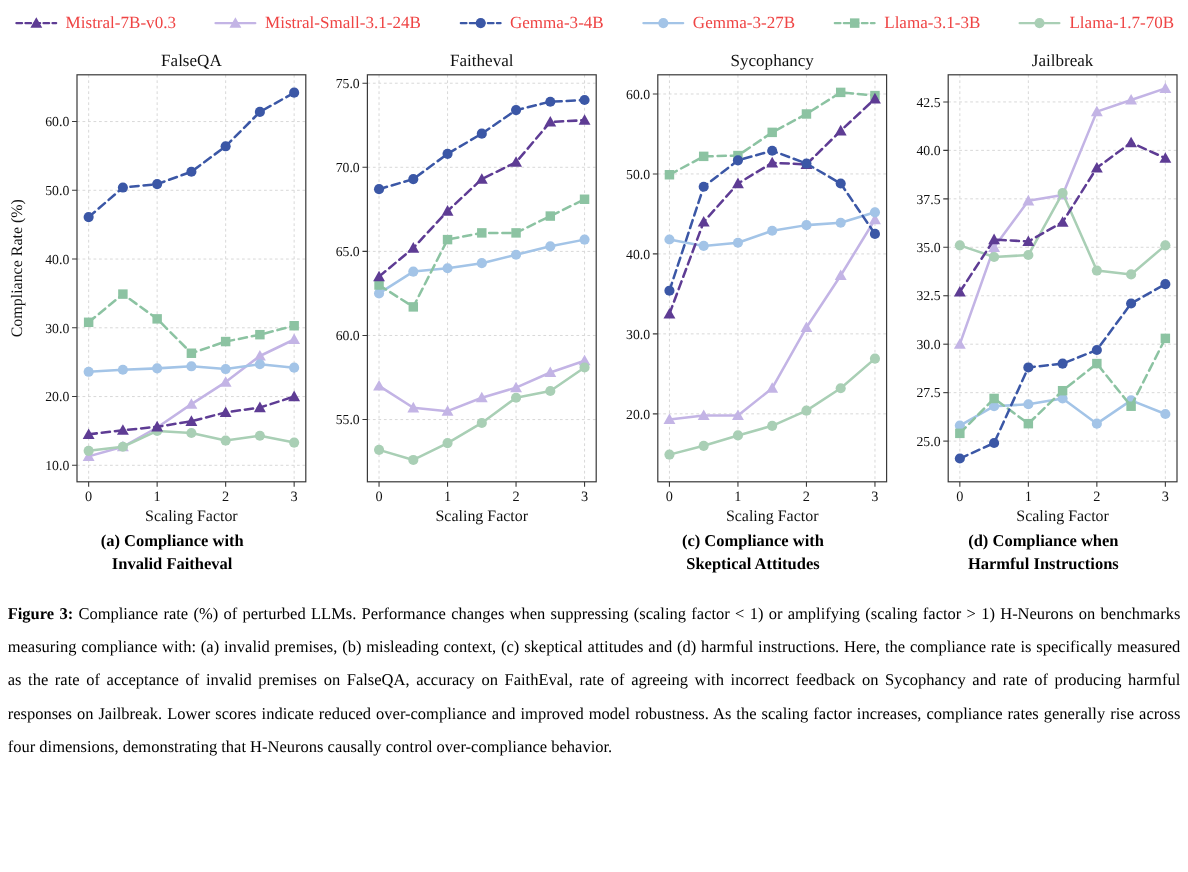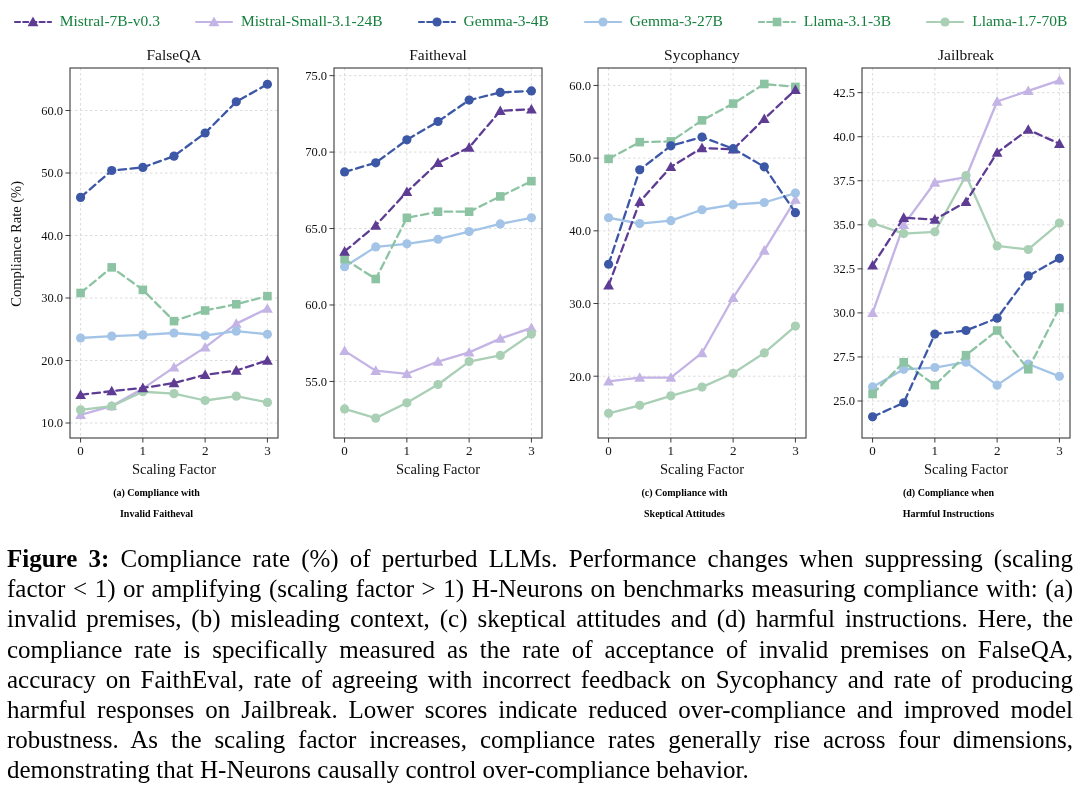--- a/index.html
+++ b/index.html
@@ -5,36 +5,36 @@
   html, body { margin: 0; padding: 0; background: #ffffff; }
   .page {
     width: 1080px; height: 793px; background: #ffffff; overflow: hidden;
     font-family: "Liberation Serif", serif; color: #000;
     box-sizing: border-box;
   }
   .legend-row {
     display: flex; justify-content: center; align-items: center;
     gap: 34px; padding-top: 8px; height: 26px;
   }
-  .leg-item { display: flex; align-items: flex-end; gap: 7px; font-size: 15.5px; color: #15803d; }
+  .leg-item { display: flex; align-items: center; gap: 7px; font-size: 15.5px; color: #ef4444; }
   .charts-row { display: flex; align-items: flex-start; margin-top: 12px; padding-left: 4px; }
   .ylabel-wrap {
     width: 24px; height: 395px; display: flex; align-items: center; justify-content: center;
     flex: 0 0 24px;
   }
   .ylabel {
     writing-mode: vertical-rl; transform: rotate(180deg);
     font-size: 14.5px; white-space: nowrap; color: #111;
   }
   .chart-block { display: flex; flex-direction: column; align-items: center; flex: 0 0 auto; margin-right: 7px; }
   svg.chart { display: block; }
   svg text { font-family: "Liberation Serif", serif; }
-  .subcaption { text-align: center; font-weight: bold; font-size: 10px; line-height: 21px; margin-top: 4px; color: #000; }
+  .subcaption { text-align: center; font-weight: bold; font-size: 15px; line-height: 21px; margin-top: 4px; color: #000; }
   .figcaption {
-    margin: 20px 7px 0 7px; font-size: 25px; line-height: 30.2px;
+    margin: 20px 7px 0 7px; font-size: 15px; line-height: 30.2px;
     text-align: justify; color: #000;
   }
 </style>
 </head>
 <body>
 
 <div class="page">
 
   <div class="legend-row">
       <div class="leg-item">

